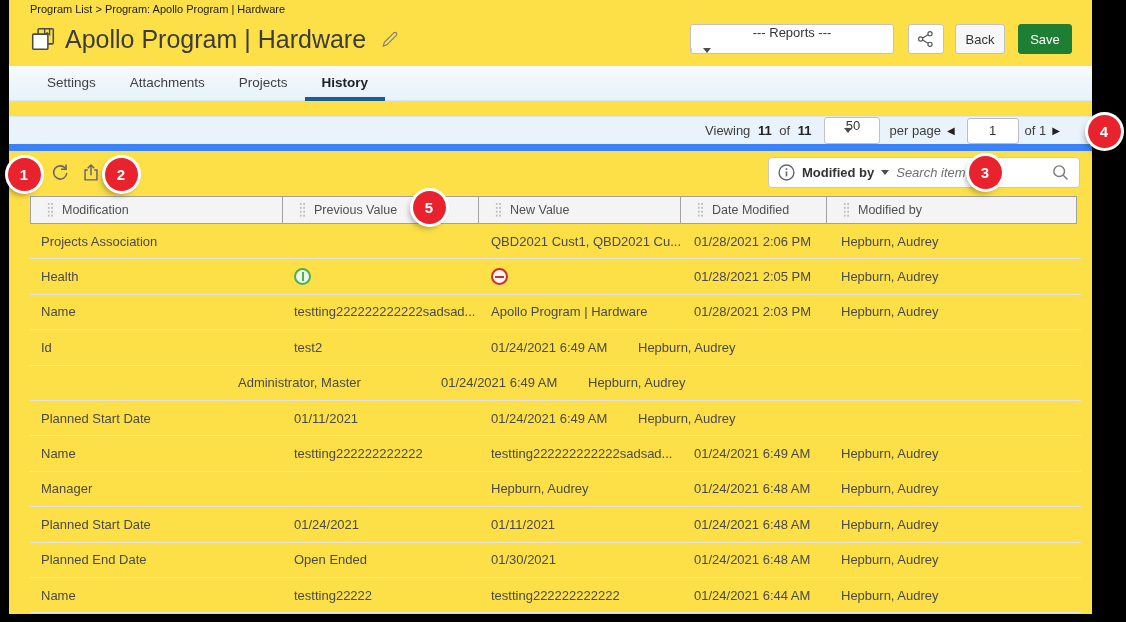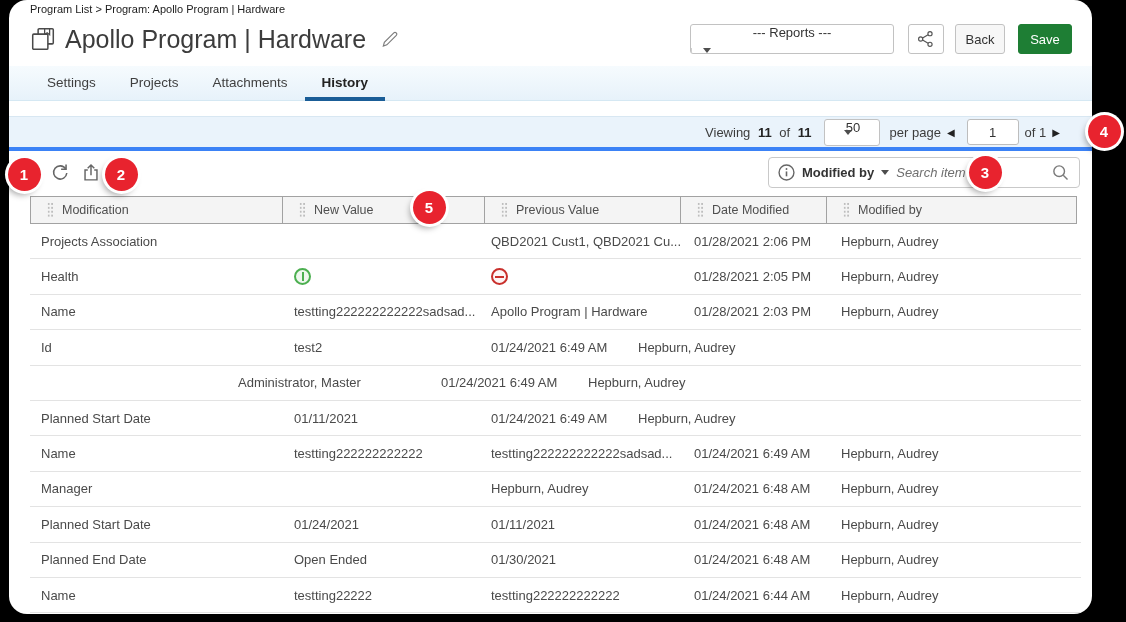--- a/index.html
+++ b/index.html
@@ -1,17 +1,17 @@
 <!DOCTYPE html>
 <html><head>
 <meta charset="utf-8">
 <style>
   * { margin:0; padding:0; box-sizing:border-box; }
   html,body { width:1126px; height:622px; background:#000; font-family:"Liberation Sans", sans-serif; overflow:hidden; position:relative; }
-  .screen { position:absolute; left:9px; top:0; width:1083px; height:614px; background:#ffffff; overflow:hidden;border-radius:18px; }
+  .screen { position:absolute; left:9px; top:0; width:1083px; height:614px; background:#fde047; overflow:hidden; }
 
   
   .breadcrumb { position:absolute; left:21px; top:3px; font-size:11px; color:#1c1c1c; }
   .title-row { position:absolute; left:21px; top:20px; right:20px; height:38px; display:flex; align-items:center; }
   .page-title { font-size:25px; color:#3c3c3c; margin-left:9px; white-space:nowrap; }
   .pencil { margin-left:14px; margin-top:4px; }
   .spacer { flex:1; }
   .select { display:flex; align-items:center; border:1px solid #c2c2c2; background:#fff; border-radius:3px; height:30px;flex-direction:column; }
   .select .lbl { padding:0 10px; font-size:13px; color:#333; flex:1; white-space:nowrap; }
   .select .arrow-seg { width:30px; border-left:1px solid #cfcfcf; align-self:stretch; display:flex; align-items:center; justify-content:center; }
@@ -21,21 +21,21 @@
   .share-btn { width:36px; margin-right:11px; }
   .back-btn { width:50px; margin-right:13px; background:#f7f7f7; }
   .save-btn { width:54px; background:#1e7e34; border:1px solid #1e7e34; color:#fff; }
 
   
   .tabs { position:absolute; left:0; right:0; top:66px; height:35px; background:linear-gradient(#f6fbfe,#e7f2fa); border-bottom:1px solid #d5e8f3; display:flex; padding-left:21px; }
   .tab { height:35px; line-height:33px; padding:0 17px; font-size:13.5px; color:#3f3f3f; white-space:nowrap; }
   .tab.active { font-weight:bold; color:#222; box-shadow:inset 0 -4px 0 #1a5d97; }
 
   
-  .pagebar { position:absolute; left:0; right:0; top:116px; height:35px; background:#eaf3fb; border-top:1px solid #d8e7f2; border-bottom:4px solid #3b82f6; display:flex; align-items:center; justify-content:flex-end; padding-right:26px; font-size:13px; color:#3c3c3c; }
+  .pagebar { position:absolute; left:0; right:0; top:116px; height:35px; background:#eaf3fb; border-top:1px solid #d8e7f2; border-bottom:7px solid #3b82f6; display:flex; align-items:center; justify-content:flex-end; padding-right:26px; font-size:13px; color:#3c3c3c; }
   .pagebar b { font-weight:bold; color:#222; }
   .pagebar .gap { margin:0 4px; }
   .pagesize-select { width:56px; height:27px; margin:0 10px 0 8px; }
   .pagesize-select .lbl { padding:0 6px 0 9px; }
   .pg-arrow { font-size:10px; color:#222; padding:0 6px; cursor:default; }
   .page-input { width:52px; height:26px; text-align:center; font-size:13px; color:#333; border:1px solid #bdbdbd; border-radius:3px; margin:0 6px; background:#fff; }
 
   
   .tool-icon { position:absolute; top:162px; width:22px; height:22px; }
   .refresh-pos { left:40px; }
@@ -98,22 +98,22 @@
         <circle cx="16.8" cy="18.4" r="2.5" stroke="#555" stroke-width="1.4"></circle>
         <path d="M7.9 10.9 L14.5 6.9 M7.9 13.1 L14.5 17.1" stroke="#555" stroke-width="1.4"></path>
       </svg>
     </div>
     <div class="btn back-btn">Back</div>
     <div class="btn save-btn">Save</div>
   </div>
 
   <div class="tabs">
     <div class="tab">Settings</div>
+    <div class="tab">Attachments</div>
     <div class="tab">Projects</div>
-    <div class="tab">Attachments</div>
     <div class="tab active">History</div>
   </div>
 
   <div class="pagebar">
     <span>
       <span>Viewing</span>
       <b class="gap">11</b>
       <span>of</span>
       <b class="gap">11</b>
     </span>
@@ -159,27 +159,27 @@
       </svg>
     </span>
   </div>
 
   <div class="grid">
     <div class="thead">
       <div class="th col0">
           <span class="dots"></span>
           <span>Modification</span>
         </div>
+      <div class="th col1">
+          <span class="dots"></span>
+          <span>Previous Value</span>
+        </div>
       <div class="th col2">
           <span class="dots"></span>
           <span>New Value</span>
-        </div>
-      <div class="th col1">
-          <span class="dots"></span>
-          <span>Previous Value</span>
         </div>
       <div class="th col3">
           <span class="dots"></span>
           <span>Date Modified</span>
         </div>
       <div class="th col4">
           <span class="dots"></span>
           <span>Modified by</span>
         </div>
     </div>

